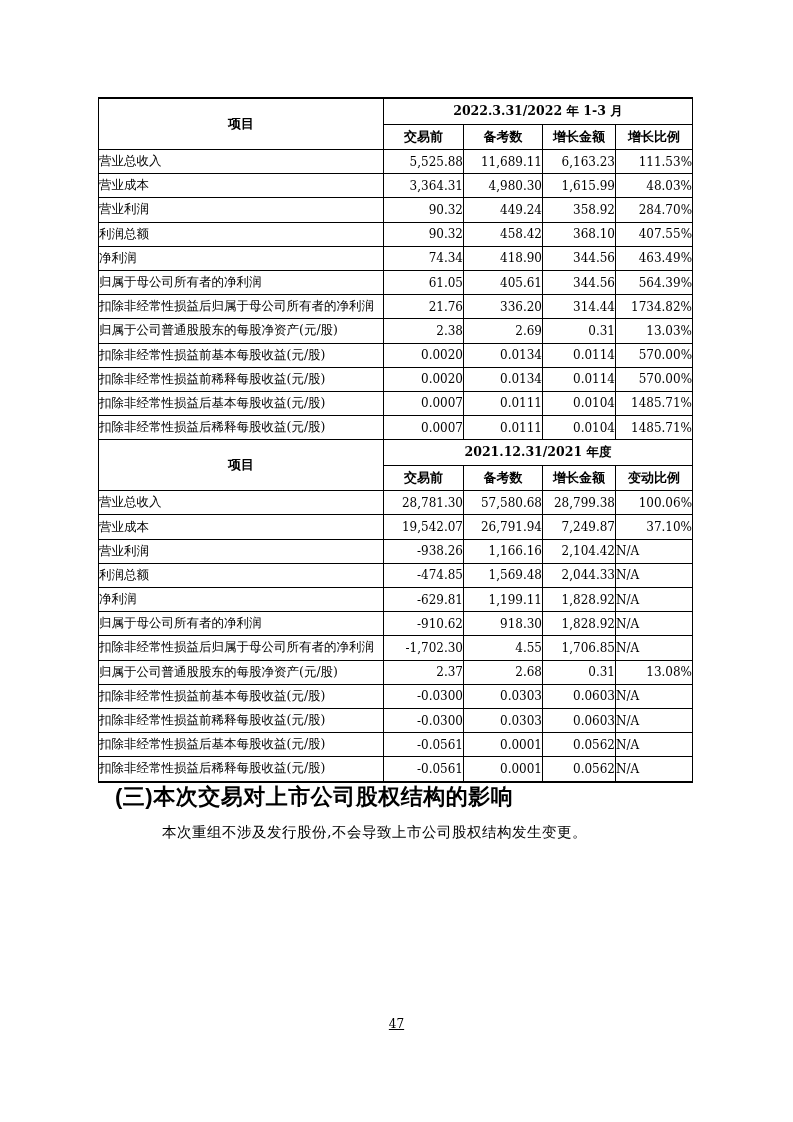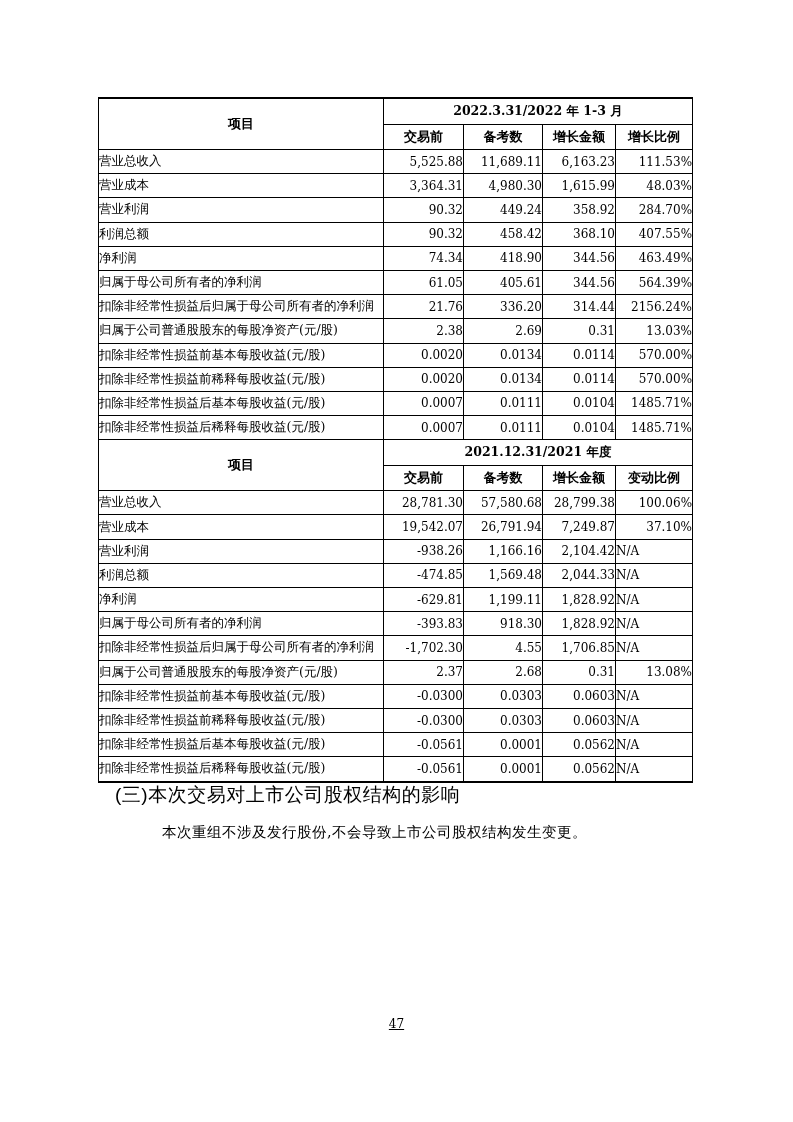--- a/index.html
+++ b/index.html
@@ -54,22 +54,22 @@
     border-bottom: 2.3px solid #000;
   }
   .data-row td { height: 23.2px; }
   .label-cell { text-align: left; padding-left: 8px; font-size: 12.5px; }
   .value-cell { text-align: right; padding-right: 6px; font-size: 12px; }
   .value-cell.na { text-align: left; padding-right: 0; }
   .section-heading {
     position: absolute;
     left: 115px; top: 782px;
     font-family: "Liberation Sans", "DejaVu Sans", sans-serif;
-    font-size: 19px;
-    font-weight: normal;
+    font-size: 22px;
+    font-weight: bold;
     letter-spacing: 0.5px;
   }
   .section-paragraph {
     position: absolute;
     left: 148px; top: 823px;
     font-size: 14.5px;
     letter-spacing: 0.5px;
     margin-left: 14px;
   }
   .page-number {
@@ -145,21 +145,21 @@
           <td class="value-cell">61.05</td>
           <td class="value-cell">405.61</td>
           <td class="value-cell">344.56</td>
           <td class="value-cell">564.39%</td>
         </tr>
         <tr class="data-row">
           <td class="label-cell">扣除非经常性损益后归属于母公司所有者的净利润</td>
           <td class="value-cell">21.76</td>
           <td class="value-cell">336.20</td>
           <td class="value-cell">314.44</td>
-          <td class="value-cell">2156.24%</td>
+          <td class="value-cell">1734.82%</td>
         </tr>
         <tr class="data-row">
           <td class="label-cell">归属于公司普通股股东的每股净资产(元/股)</td>
           <td class="value-cell">2.38</td>
           <td class="value-cell">2.69</td>
           <td class="value-cell">0.31</td>
           <td class="value-cell">13.03%</td>
         </tr>
         <tr class="data-row">
           <td class="label-cell">扣除非经常性损益前基本每股收益(元/股)</td>
@@ -229,21 +229,21 @@
         </tr>
         <tr class="data-row">
           <td class="label-cell">净利润</td>
           <td class="value-cell">-629.81</td>
           <td class="value-cell">1,199.11</td>
           <td class="value-cell">1,828.92</td>
           <td class="value-cell na">N/A</td>
         </tr>
         <tr class="data-row">
           <td class="label-cell">归属于母公司所有者的净利润</td>
-          <td class="value-cell">-393.83</td>
+          <td class="value-cell">-910.62</td>
           <td class="value-cell">918.30</td>
           <td class="value-cell">1,828.92</td>
           <td class="value-cell na">N/A</td>
         </tr>
         <tr class="data-row">
           <td class="label-cell">扣除非经常性损益后归属于母公司所有者的净利润</td>
           <td class="value-cell">-1,702.30</td>
           <td class="value-cell">4.55</td>
           <td class="value-cell">1,706.85</td>
           <td class="value-cell na">N/A</td>

